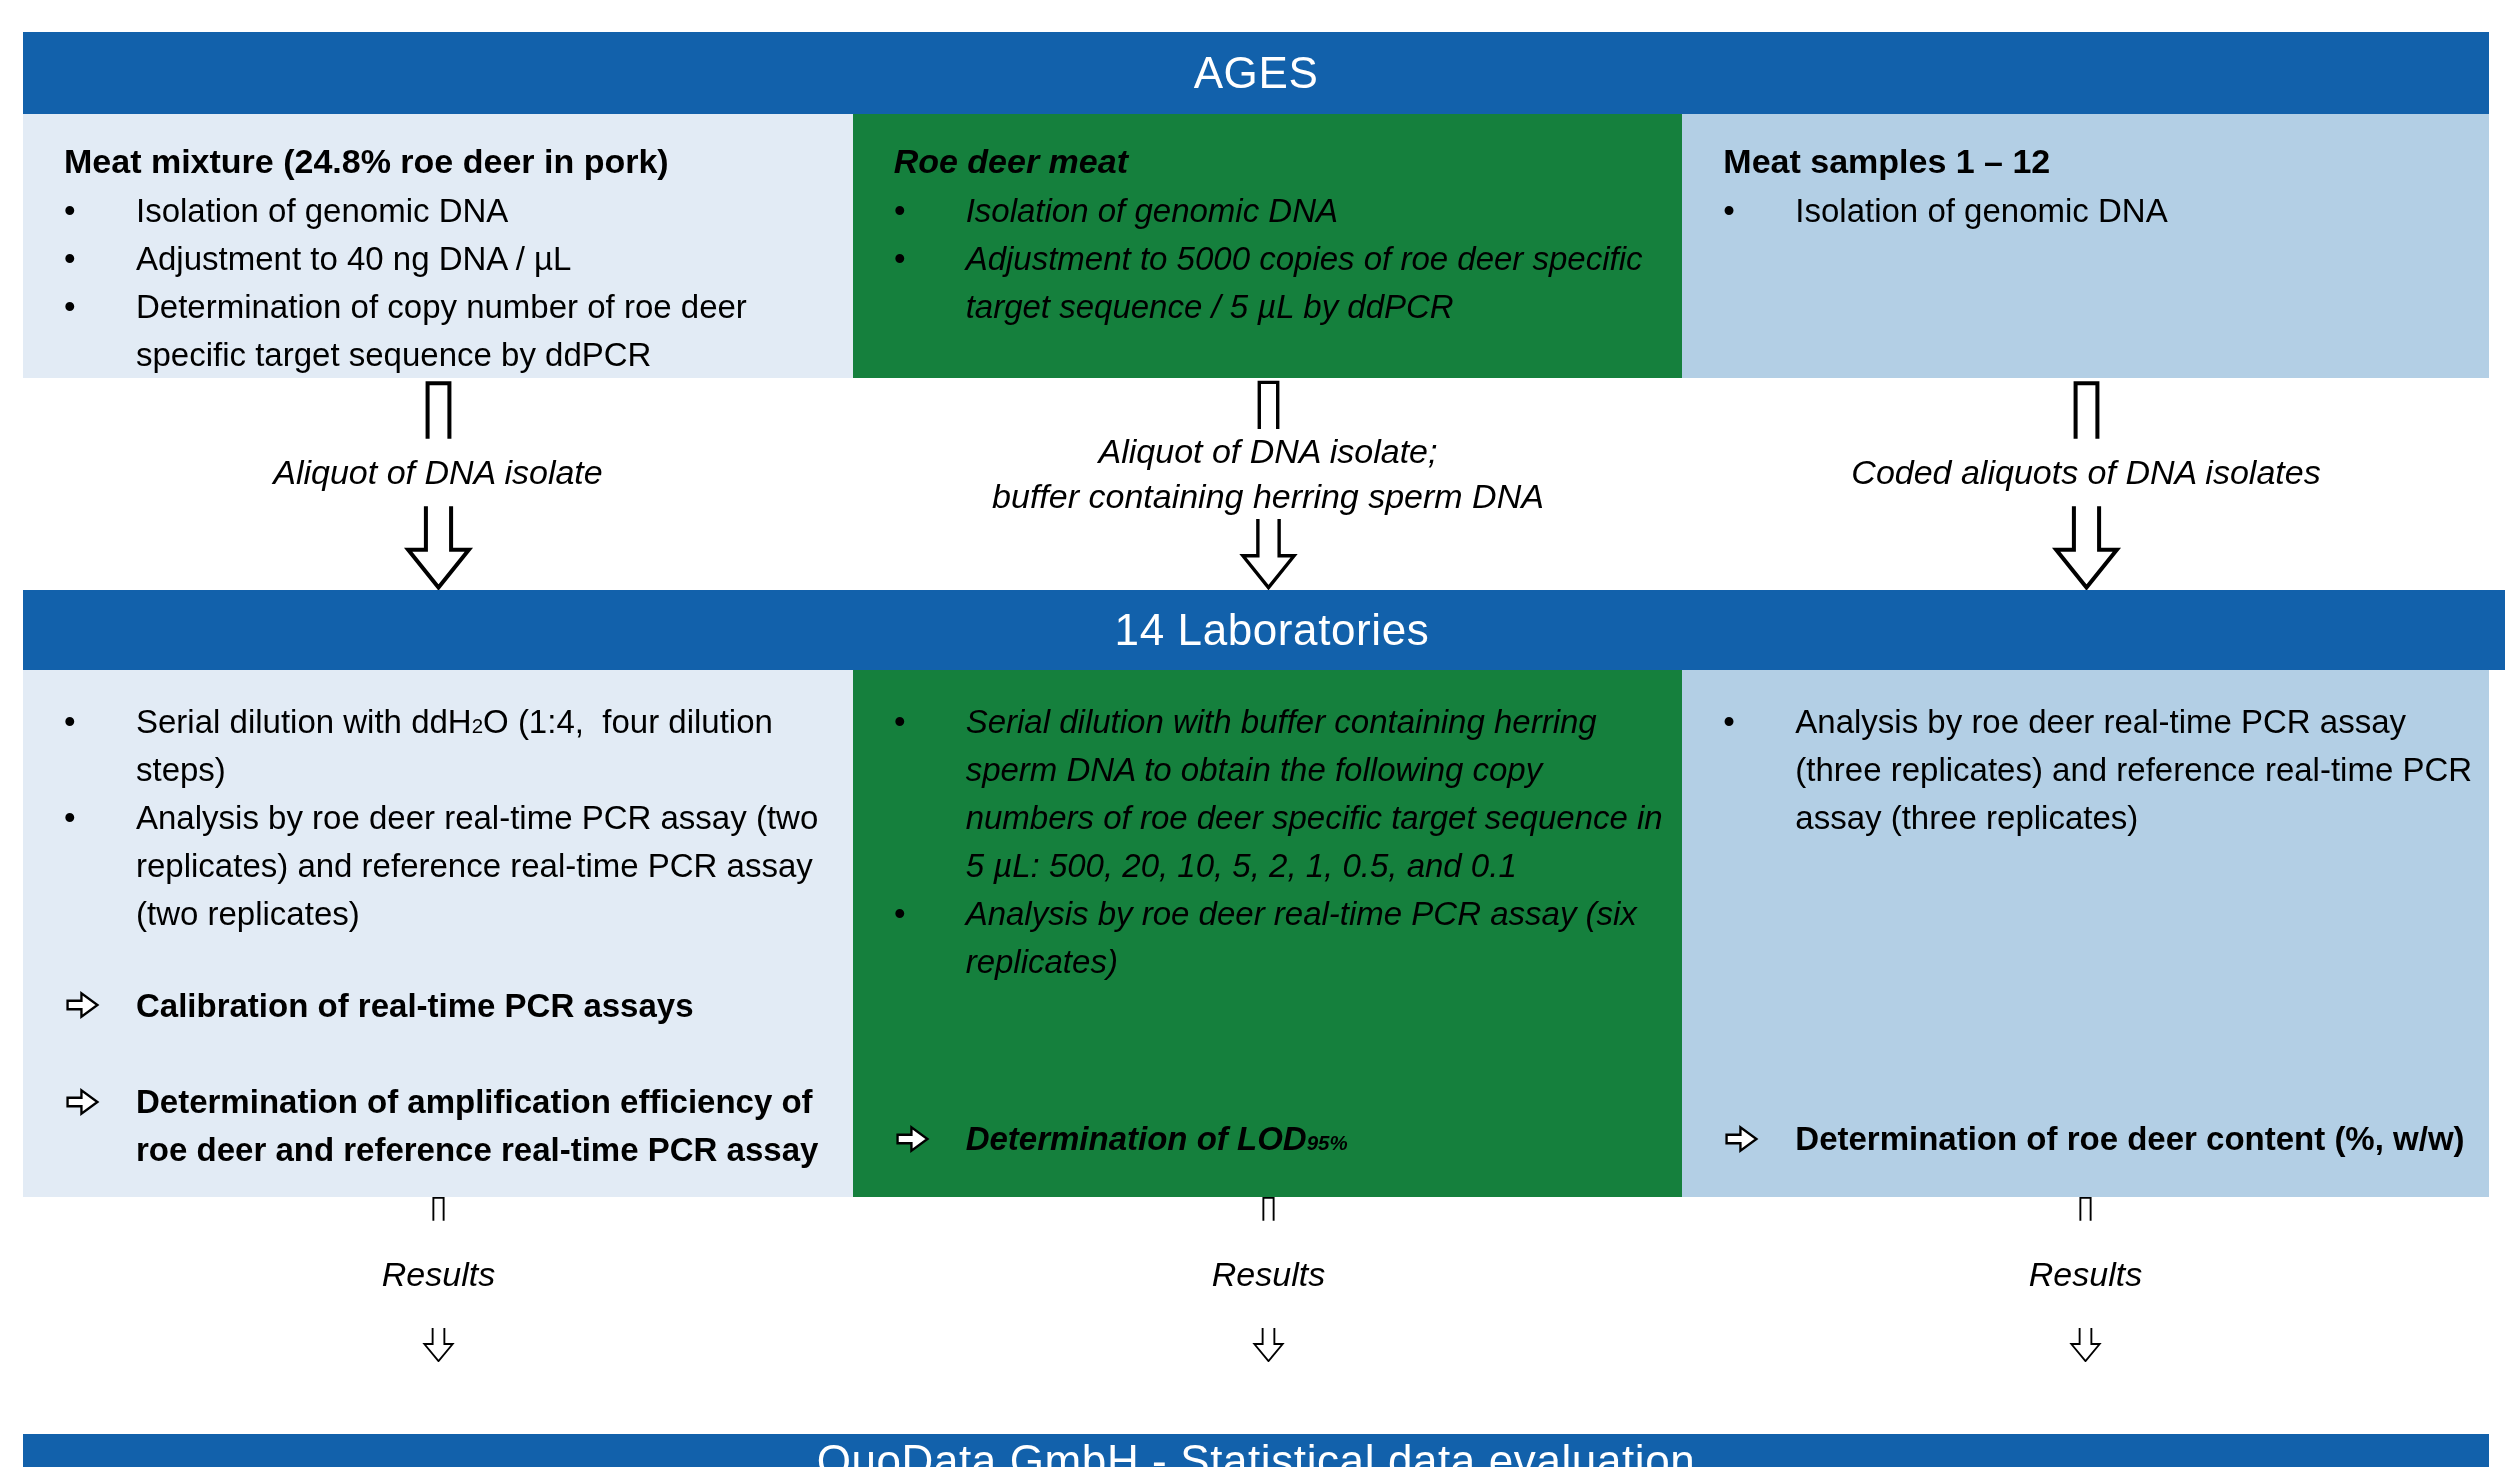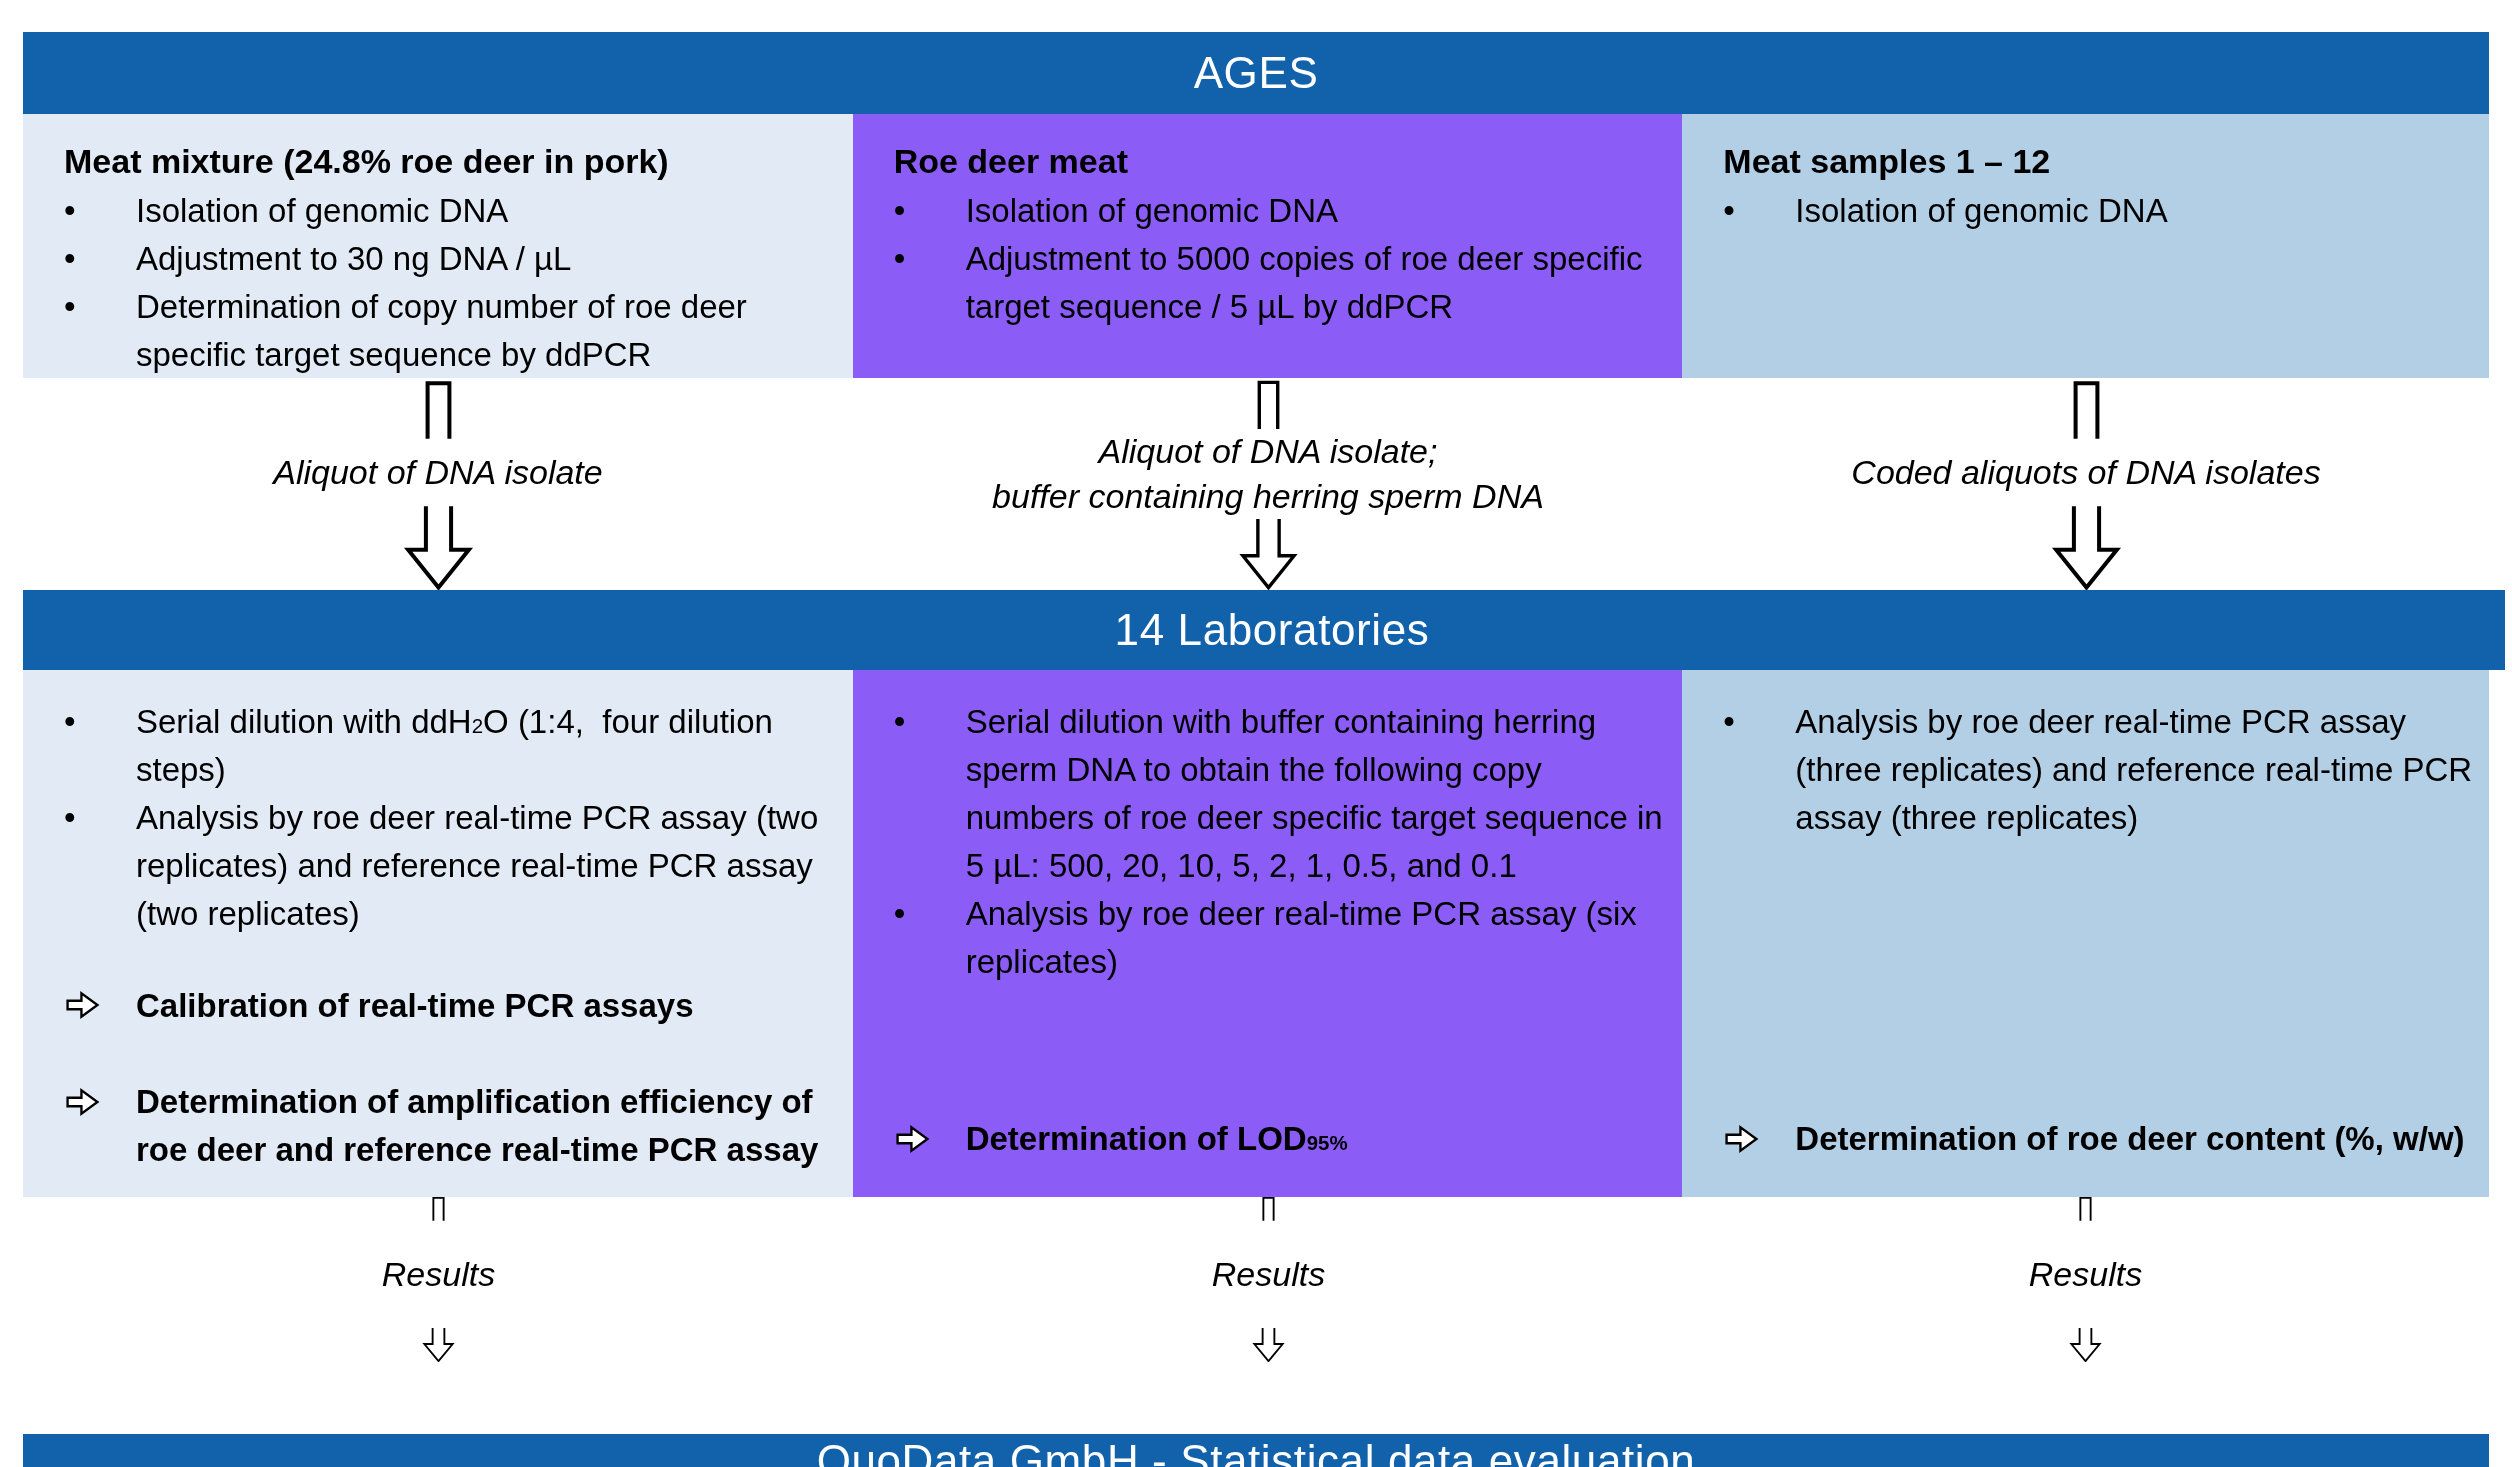--- a/index.html
+++ b/index.html
@@ -9,21 +9,21 @@
           display:flex;align-items:center;justify-content:center;font-size:44px;letter-spacing:0.6px;}
   .banner.top{top:31.5px;height:83px;}
   .banner.mid{top:590px;height:80px;padding-left:16px;}
   .banner.bot{top:1434px;height:54px;}
   .row{position:absolute;left:23px;width:2466px;display:flex;}
   .row-top{top:114px;height:264px;}
   .row-mid{top:670px;height:527px;}
   .col{box-sizing:border-box;padding:23px 13.7px 29px 41px;}
   .row-mid .col{padding-top:27.5px;display:flex;flex-direction:column;justify-content:space-between;}
   .c1{width:830px;background:#e2ebf5;}
-  .c2{width:830px;background:#8b5cf6;}
+  .c2{width:830px;background:#15803d;font-style:italic;}
   .c3{width:807px;background:#b3cfe5;}
   .title{font-weight:bold;font-size:34px;line-height:48px;margin:0 0 2.3px 0;}
   .li{display:flex;font-size:33px;line-height:48px;}
   .li .marker{flex:0 0 72px;}
   .li .dot{font-size:33px;}
   .li .txt{flex:1;}
   .outcome{font-weight:bold;margin-top:44px;}
   .outcome .marker{padding-top:4.6px;}
   sub{font-size:62%;line-height:0;vertical-align:-14%;}
   .transfer{position:absolute;display:flex;flex-direction:column;align-items:center;
@@ -45,21 +45,21 @@
 
   <div class="row row-top">
     <section class="col c1">
       <h3 class="title">Meat mixture (24.8% roe deer in pork)</h3>
       <div class="li">
         <span class="marker dot">•</span>
         <span class="txt">Isolation of genomic DNA</span>
       </div>
       <div class="li">
         <span class="marker dot">•</span>
-        <span class="txt">Adjustment to 30 ng DNA / µL</span>
+        <span class="txt">Adjustment to 40 ng DNA / µL</span>
       </div>
       <div class="li">
         <span class="marker dot">•</span>
         <span class="txt">Determination of copy number of roe deer specific target sequence by ddPCR</span>
       </div>
     </section>
     <section class="col c2">
       <h3 class="title">Roe deer meat</h3>
       <div class="li">
         <span class="marker dot">•</span>

